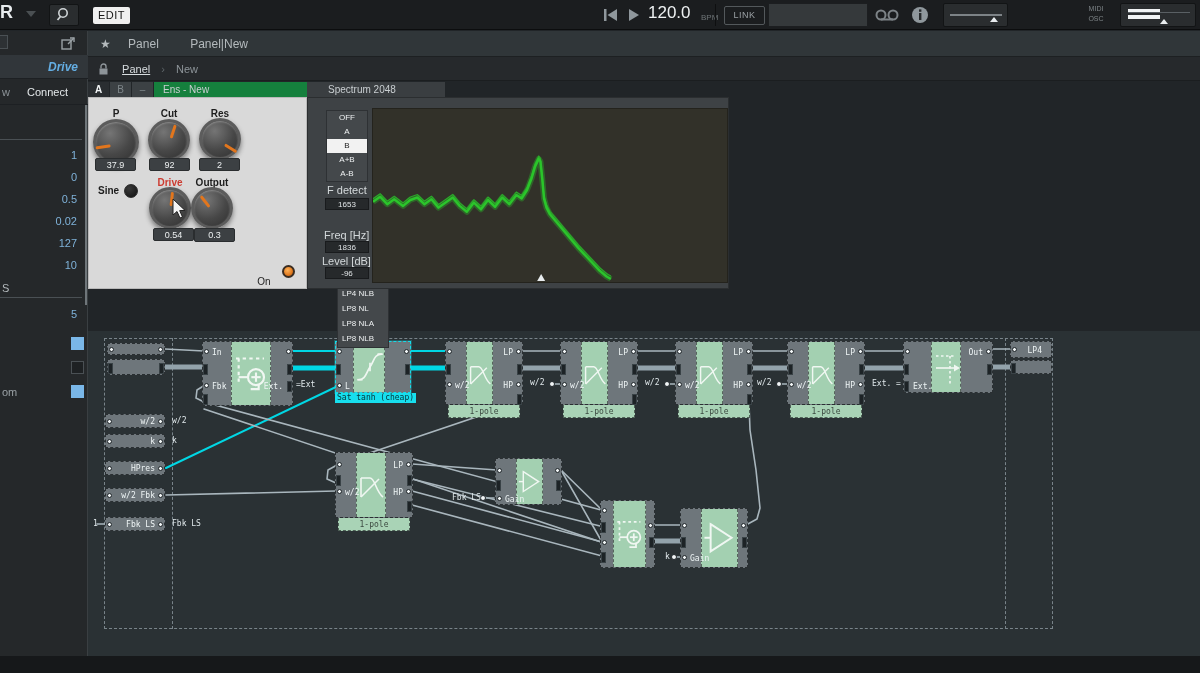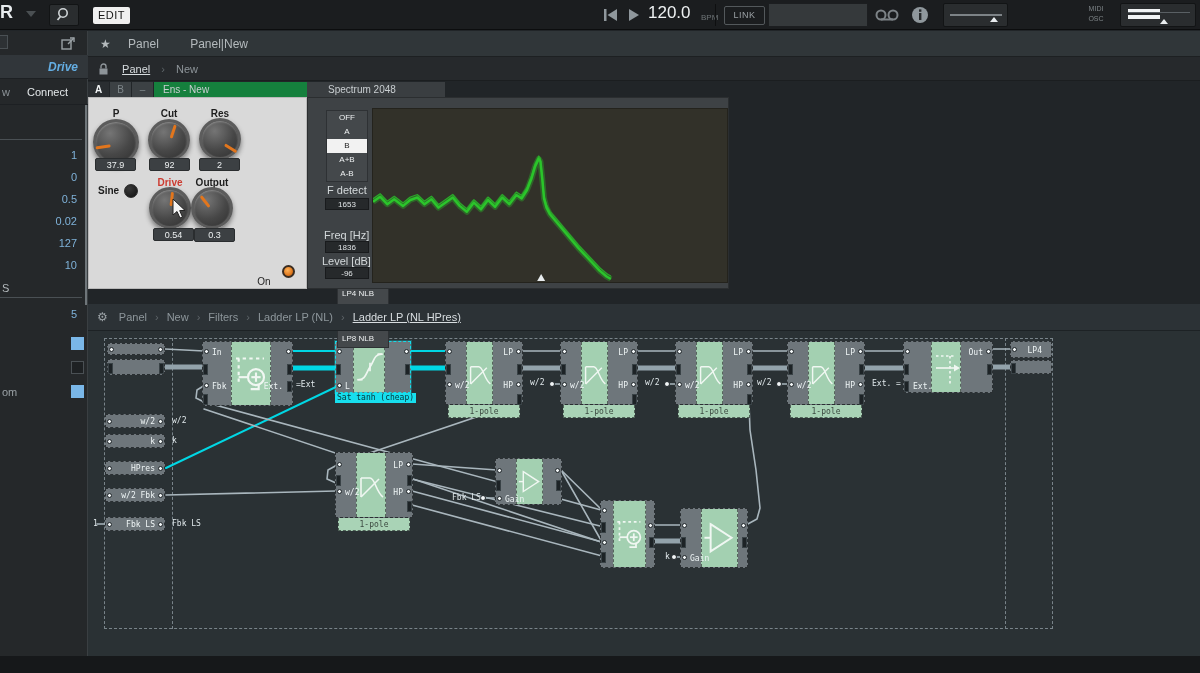--- a/index.html
+++ b/index.html
@@ -270,24 +270,20 @@
     <div id="spec-display">
       <svg id="spec-svg" width="354" height="173" viewBox="0 0 354 173">
           <polyline points="0.0,92.7 7.1,87.7 14.2,95.2 21.2,90.2 30.1,96.9 37.2,91.0 44.3,88.5 51.3,95.2 58.4,90.2 65.5,98.6 72.6,93.6 79.7,88.5 86.7,96.9 93.8,102.8 100.9,93.6 108.0,100.3 115.0,91.0 122.1,97.8 129.2,88.5 136.3,95.2 143.4,86.0 148.7,89.4 154.0,81.0 158.6,69.2 162.1,57.4 165.7,49.9 167.4,52.4 169.2,69.2 171.0,89.4 173.5,98.6 177.0,105.3 184.1,113.7 191.2,122.1 198.2,130.5 205.3,138.9 212.4,146.5 219.5,154.0 226.6,161.6 233.6,167.5 237.9,170.0" fill="none" stroke="#2bc52b" stroke-width="6" opacity="0.35" stroke-linejoin="round"></polyline>
           <polyline points="0.0,92.7 7.1,87.7 14.2,95.2 21.2,90.2 30.1,96.9 37.2,91.0 44.3,88.5 51.3,95.2 58.4,90.2 65.5,98.6 72.6,93.6 79.7,88.5 86.7,96.9 93.8,102.8 100.9,93.6 108.0,100.3 115.0,91.0 122.1,97.8 129.2,88.5 136.3,95.2 143.4,86.0 148.7,89.4 154.0,81.0 158.6,69.2 162.1,57.4 165.7,49.9 167.4,52.4 169.2,69.2 171.0,89.4 173.5,98.6 177.0,105.3 184.1,113.7 191.2,122.1 198.2,130.5 205.3,138.9 212.4,146.5 219.5,154.0 226.6,161.6 233.6,167.5 237.9,170.0" fill="none" stroke="#2bc52b" stroke-width="2.5" stroke-linejoin="round"></polyline>
           <polyline points="0.0,89.7 7.1,84.7 14.2,92.2 21.2,87.2 30.1,93.9 37.2,88.0 44.3,85.5 51.3,92.2 58.4,87.2 65.5,95.6 72.6,90.6 79.7,85.5 86.7,93.9 93.8,99.8 100.9,90.6 108.0,97.3 115.0,88.0 122.1,94.8 129.2,85.5 136.3,92.2 143.4,83.0 148.7,86.4 154.0,78.0 158.6,66.2 162.1,54.4 165.7,46.9 167.4,49.4 169.2,66.2 171.0,86.4 173.5,95.6 177.0,102.3 184.1,110.7 191.2,119.1 198.2,127.5 205.3,135.9 212.4,143.5 219.5,151.0 226.6,158.6 233.6,164.5 237.9,167.0" fill="none" stroke="#2bc52b" stroke-width="1.2" opacity="0.7" stroke-linejoin="round"></polyline>
           <polygon points="164.15,172 172.15,172 168.15,165" fill="#e8ecee"></polygon>
         </svg>
     </div>
   </div>
 
-  <div id="sbc" class="abs">
-    <span style="padding-left:9px;color:#9aa1a5;font-size:12px;">⚙</span>
-    <span id="sbc-items"><span style="padding-left: 8px;">Panel</span><span class="bc-sep">›</span><span>New</span><span class="bc-sep">›</span><span>Filters</span><span class="bc-sep">›</span><span>Ladder LP (NL)</span><span class="bc-sep">›</span><span class="underl">Ladder LP (NL HPres)</span></span>
-  </div>
 
   <div id="structure" class="abs">
     <div class="frame" style="left:16px;top:7px;width:949px;height:291px;"></div>
     <div class="vdash" style="left:84px;top:7px;height:291px;"></div>
     <div class="vdash" style="left:917px;top:7px;height:291px;"></div>
   </div>
   <svg id="wire-svg" class="abs" viewBox="0 0 1200 673">
       <polyline points="165,349 204,351" fill="none" stroke="#a9b6bd" stroke-width="1.6" stroke-linecap="round" stroke-linejoin="round"></polyline>
       <polyline points="165,367 202,367" fill="none" stroke="#93a3ab" stroke-width="5" stroke-linecap="round" stroke-linejoin="round"></polyline>
       <polyline points="293,351 336,351" fill="none" stroke="#00d7e4" stroke-width="2" stroke-linecap="round" stroke-linejoin="round"></polyline>

